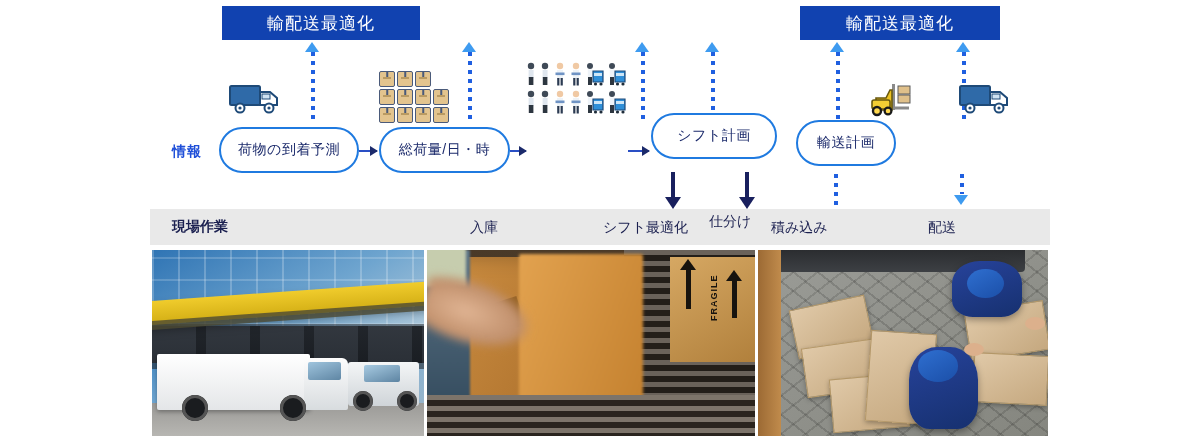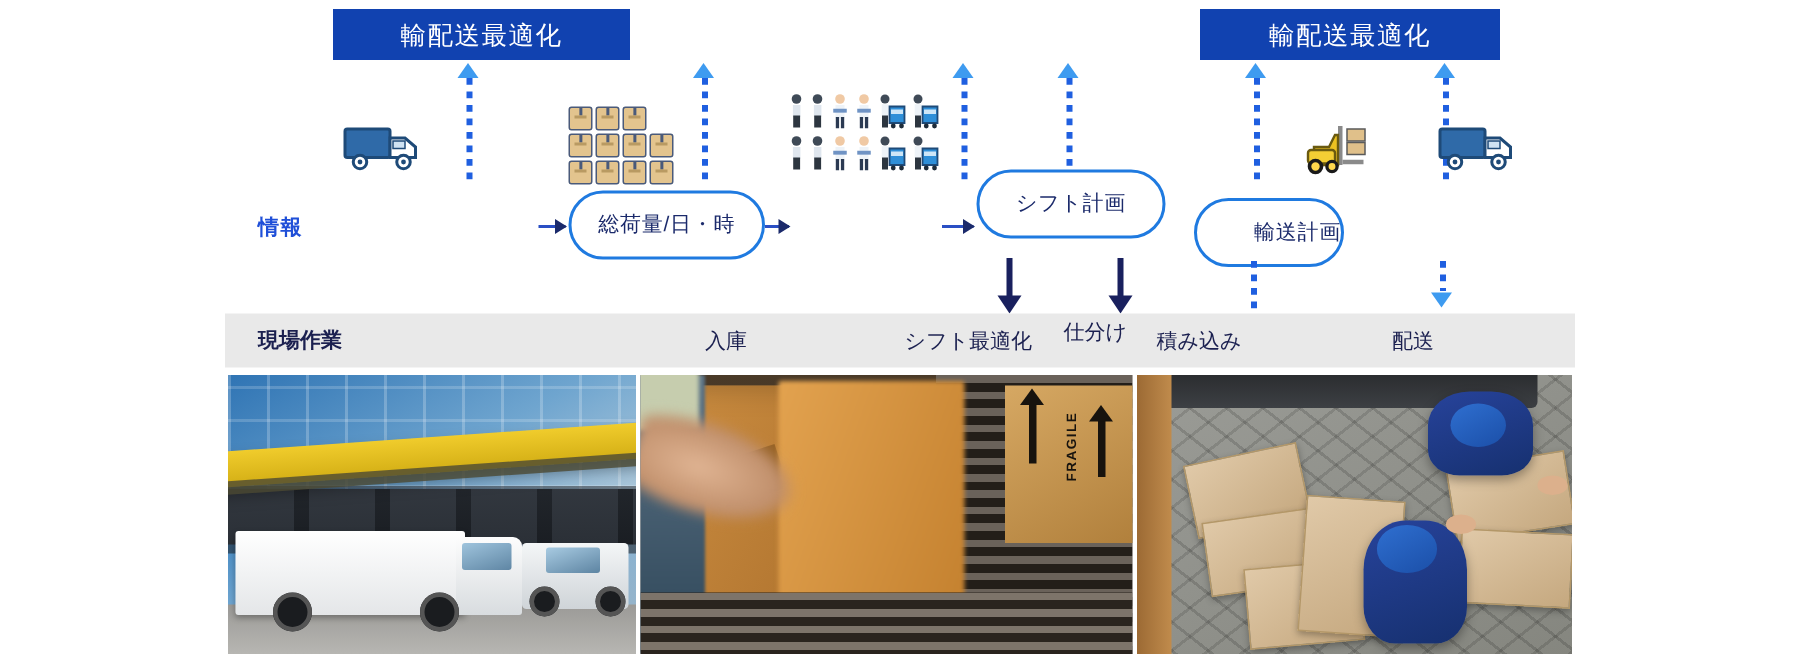--- a/index.html
+++ b/index.html
@@ -383,31 +383,36 @@
       <rect x="34" y="12" width="8" height="5" fill="#cfe2f2" stroke="#1e4a78" stroke-width="1"></rect>
       <circle cx="12" cy="26" r="4.5" fill="#ffffff" stroke="#1e4a78" stroke-width="2"></circle>
       <circle cx="12" cy="26" r="1.6" fill="#1e4a78"></circle>
       <circle cx="41" cy="26" r="4.5" fill="#ffffff" stroke="#1e4a78" stroke-width="2"></circle>
       <circle cx="41" cy="26" r="1.6" fill="#1e4a78"></circle>
     </svg>
   </div>
 
   <div class="info-label" style="left:172px;top:143px;">情報</div>
 
+  <div class="node" style="left:219px;top:127px;width:140px;">
+    <div>
+        <span>荷物の到着予測</span>
+      </div>
+  </div>
   <div class="node" style="left:379px;top:127px;width:131px;">
     <div>
         <span>総荷量/日・時</span>
       </div>
   </div>
   <div class="node" style="left:651px;top:113px;width:126px;">
     <div>
         <span>シフト計画</span>
       </div>
   </div>
-  <div class="node" style="left:796px;top:132px;width:100px;justify-content:flex-end;">
+  <div class="node" style="left:796px;top:120px;width:100px;">
     <div>
         <span>輸送計画</span>
       </div>
   </div>
 
   <div class="hconn" style="left:359px;width:18px;"></div>
   <div class="hconn" style="left:510px;width:16px;"></div>
   <div class="hconn" style="left:628px;width:21px;"></div>
 
   <div class="sarrow" style="left:671px;top:172px;height:26px;"></div>

